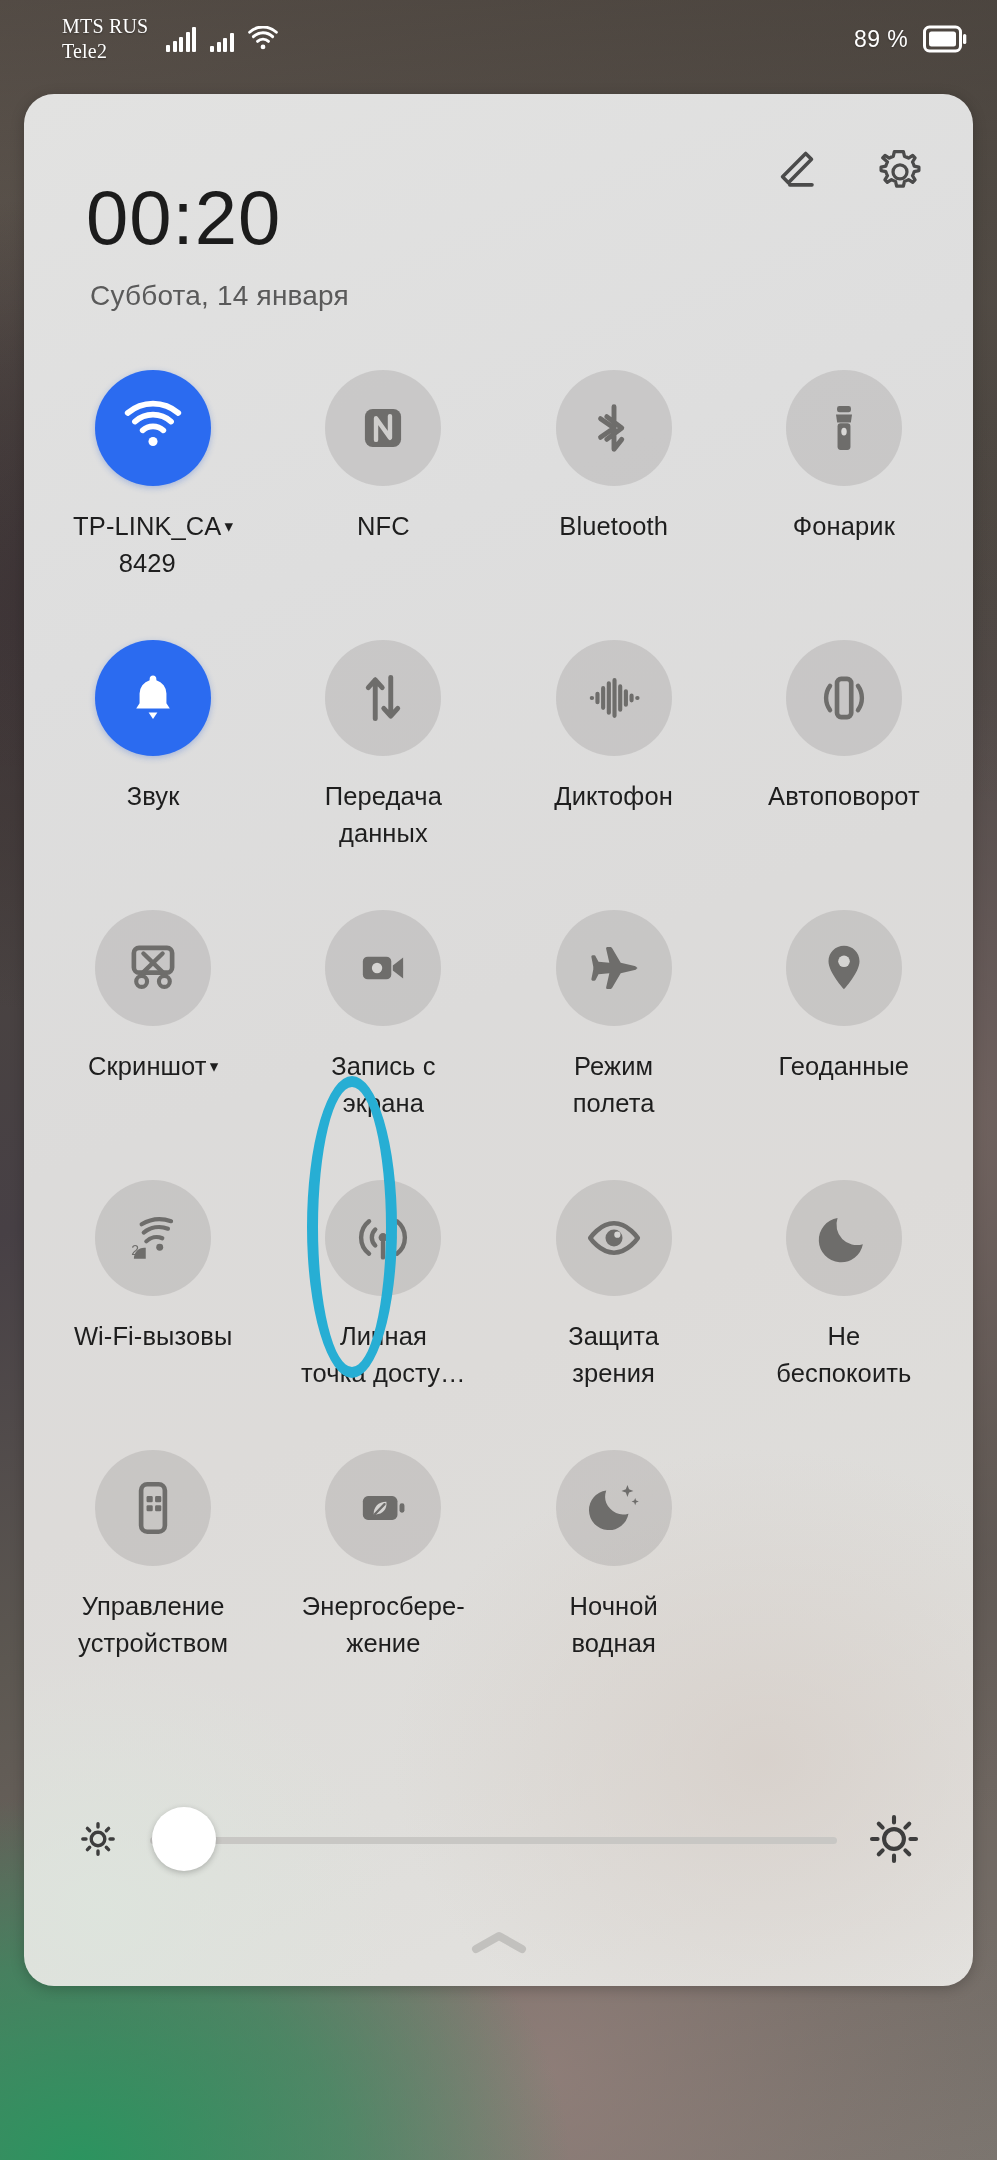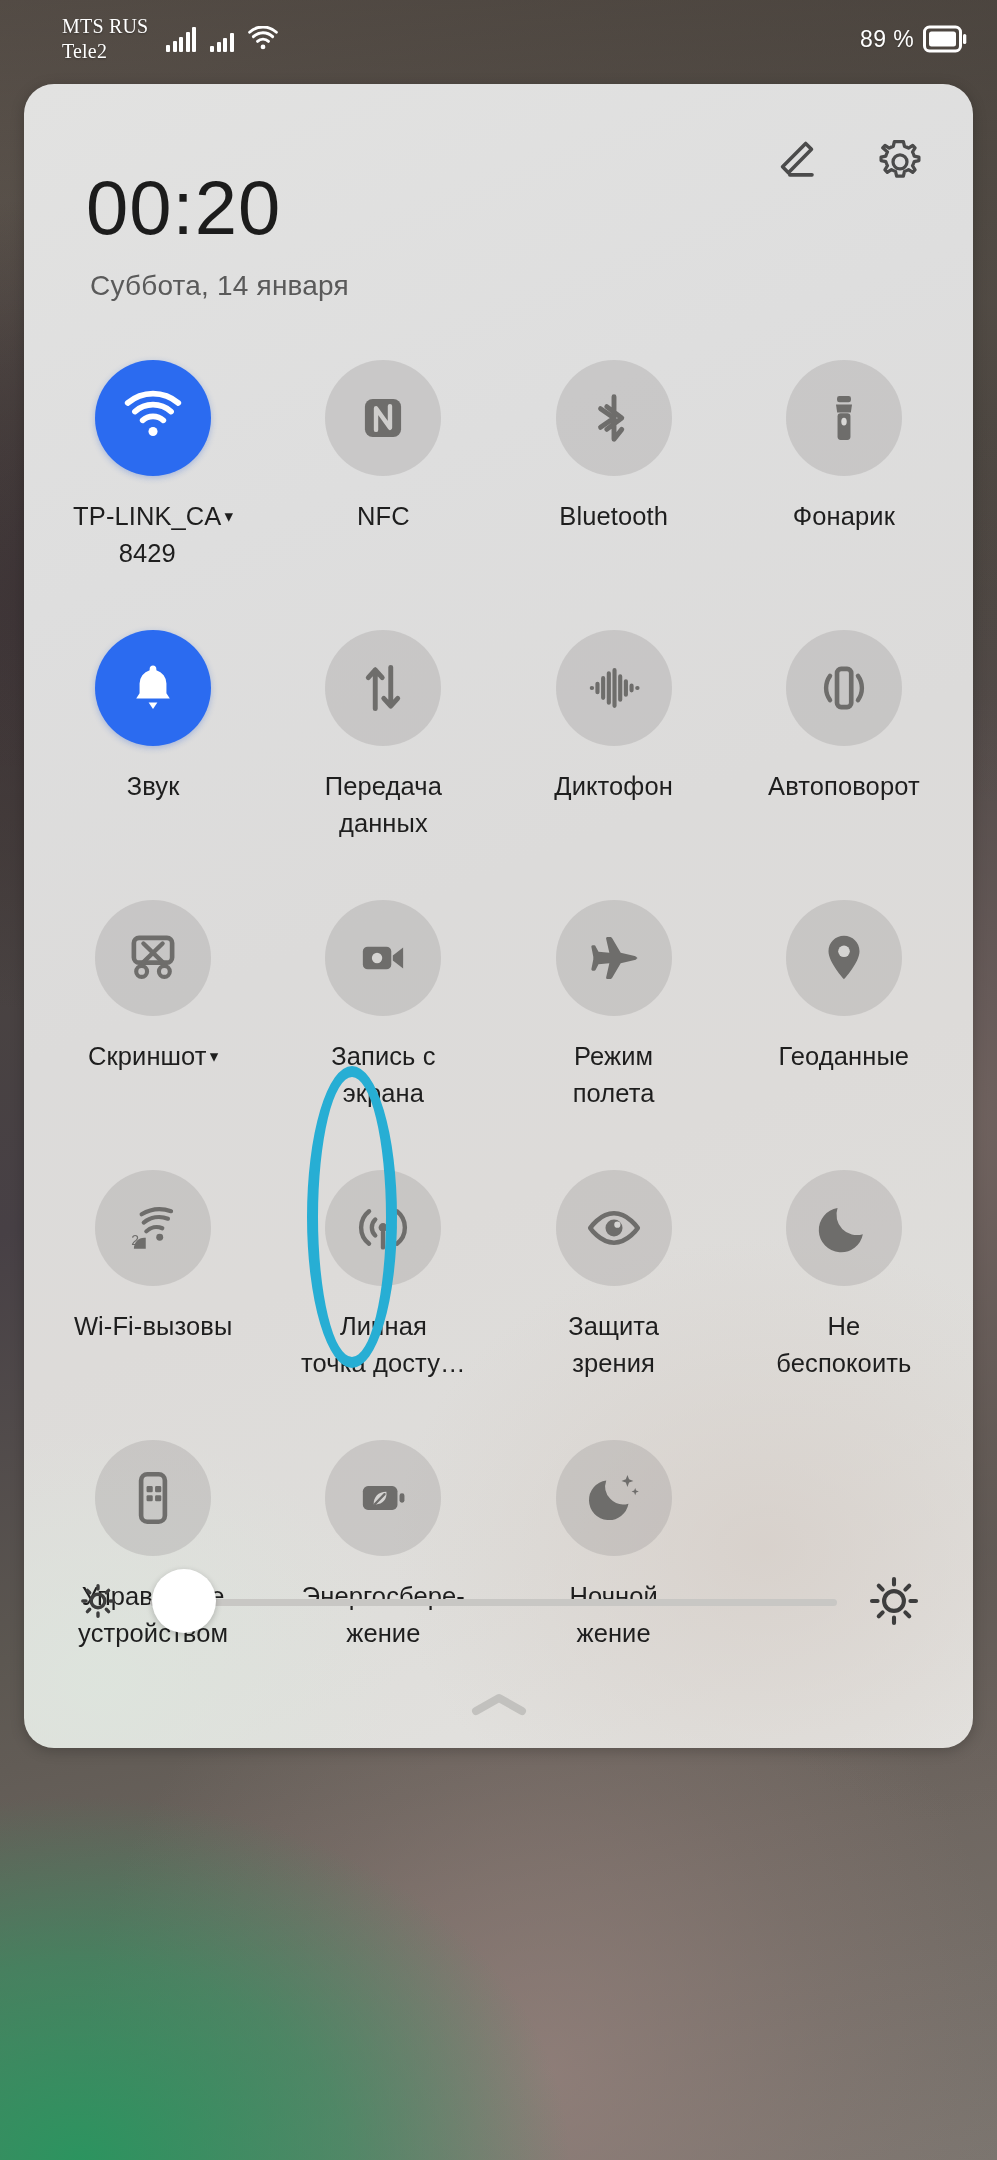--- a/index.html
+++ b/index.html
@@ -32,26 +32,26 @@
     color:#fff; z-index:6;
   }
   .carrier{ font-size:20px; line-height:25px; letter-spacing:.2px; text-shadow:0 1px 2px rgba(0,0,0,.35);font-family:Liberation Serif, serif; }
   .sb-icons{ display:flex; align-items:flex-end; gap:14px; margin-left:18px; }
   .bars{ display:flex; align-items:flex-end; gap:2.5px; height:26px; }
   .bars i{ display:block; width:4px; background:#fff; border-radius:1px; }
   .bars.b1 i:nth-child(1){height:7px}.bars.b1 i:nth-child(2){height:11px}
   .bars.b1 i:nth-child(3){height:15px}.bars.b1 i:nth-child(4){height:20px}.bars.b1 i:nth-child(5){height:25px}
   .bars.b2 i:nth-child(1){height:6px}.bars.b2 i:nth-child(2){height:10px}
   .bars.b2 i:nth-child(3){height:14px}.bars.b2 i:nth-child(4){height:19px}
-  .sb-right{ margin-left:auto; display:flex; align-items:center; gap:9px; }
+  .sb-right{ margin-left:auto; display:flex; align-items:center; gap:15px; }
   .pct{ font-size:23px; letter-spacing:.4px; text-shadow:0 1px 2px rgba(0,0,0,.3); }
 
   
   #panel{
-    position:absolute; left:24px; right:24px; top:84px; height:1664px;
+    position:absolute; left:24px; right:24px; top:94px; height:1892px;
     border-radius:30px;
     background:
       radial-gradient(ellipse 600px 500px at 78% 88%, rgba(214,206,200,0.8) 0%, rgba(221,219,216,0) 62%),
       radial-gradient(ellipse 500px 420px at 8% 96%, rgba(221,229,221,0.85) 0%, rgba(223,225,222,0) 60%),
       linear-gradient(158deg,#e2e2e1 0%,#dedede 26%,#dcdbda 48%,#dddbd9 64%,#dfdedb 82%,#e4e3e0 100%);
     box-shadow:0 3px 14px rgba(0,0,0,.22);
     overflow:hidden; z-index:4;
   }
 
   
@@ -431,21 +431,21 @@
           <span style="display: flex;">
             <svg width="62" height="62" viewBox="0 0 24 24" style="color:#6e6d6b">
               <path d="M17.6 14.2a7 7 0 0 1-8.6-9 7.7 7.7 0 1 0 8.6 9z" fill="currentColor"></path>
               <path d="M17.2 3.1l.62 1.68 1.68.62-1.68.62-.62 1.68-.62-1.68-1.68-.62 1.68-.62z" fill="currentColor"></path>
               <path d="M20.2 8.1l.38 1.02 1.02.38-1.02.38-.38 1.02-.38-1.02-1.02-.38 1.02-.38z" fill="currentColor"></path>
             </svg>
           </span>
         </div>
         <div class="lbl">
           <span class="txt">Ночной
-жение</span>
+водная</span>
         </div>
       </div>
     </div>
 
   <div id="highlight"></div>
 
   <div id="bright">
     <svg width="48" height="48" viewBox="0 0 24 24">
       <circle cx="12" cy="12" r="3.4" fill="none" stroke="#3d3d3d" stroke-width="1.7"></circle>
       <g stroke="#3d3d3d" stroke-width="1.7" stroke-linecap="round">

